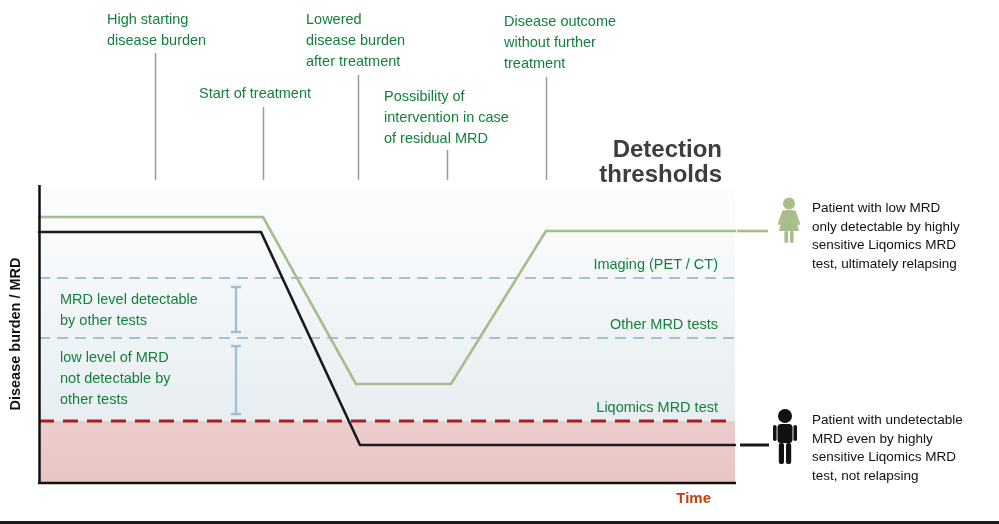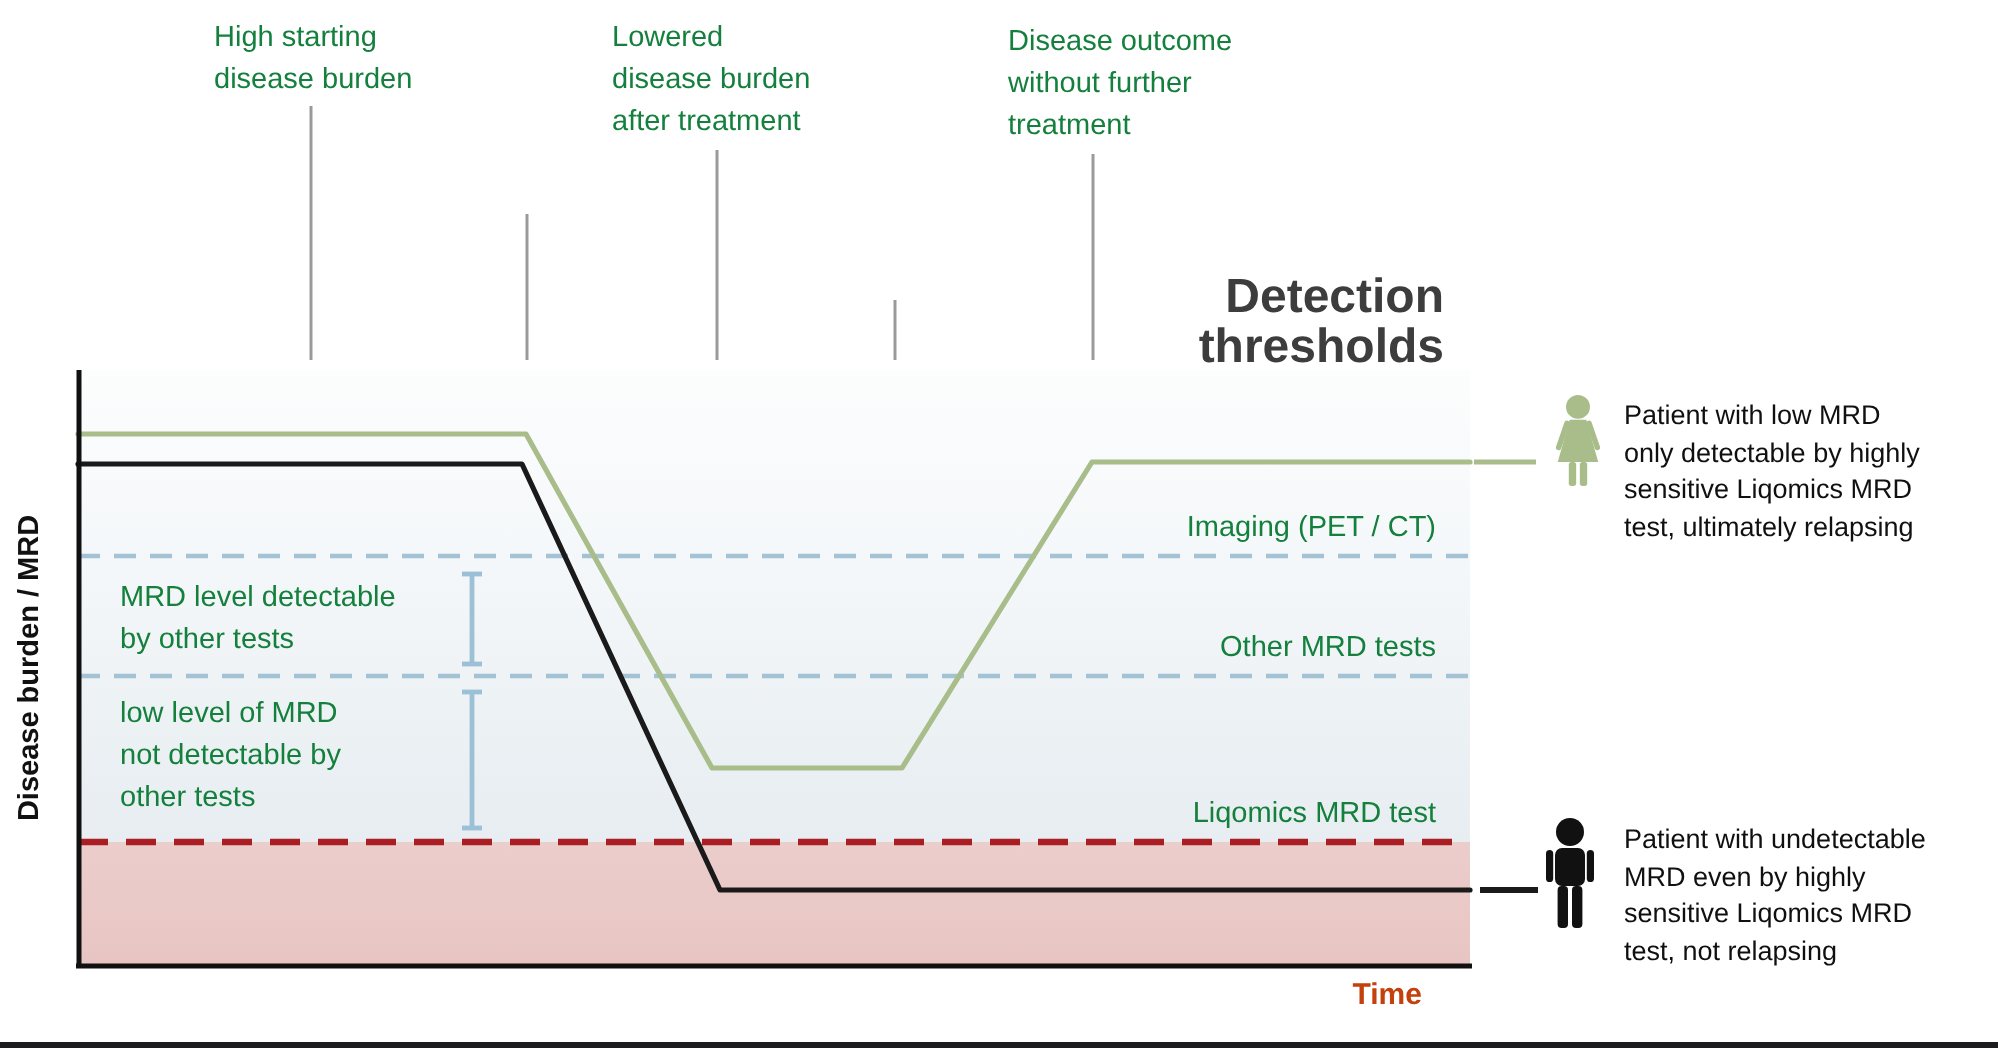--- a/index.html
+++ b/index.html
@@ -75,23 +75,27 @@
       <rect x="-7.5" y="16" width="15" height="19" rx="3.5"></rect>
       <rect x="-12" y="17" width="3.6" height="16" rx="1.8"></rect>
       <rect x="8.4" y="17" width="3.6" height="16" rx="1.8"></rect>
       <rect x="-6.2" y="35" width="5.2" height="21" rx="2"></rect>
       <rect x="1" y="35" width="5.2" height="21" rx="2"></rect>
     </g>
   </svg>
 
   <div class="txt ann" style="left:107px;top:9px;">High starting
 disease burden</div>
+  <div class="txt ann" style="left:199px;top:83px;">Start of treatment</div>
   <div class="txt ann" style="left:306px;top:9px;">Lowered
 disease burden
 after treatment</div>
+  <div class="txt ann" style="left:384px;top:86px;">Possibility of
+intervention in case
+of residual MRD</div>
   <div class="txt ann" style="left:504px;top:11px;">Disease outcome
 without further
 treatment</div>
 
   <div class="txt heading" style="right:277px;top:136px;">Detection
 thresholds</div>
 
   <div class="txt thr-label" style="right:281px;top:256px;">Imaging (PET / CT)</div>
   <div class="txt thr-label" style="right:281px;top:316px;">Other MRD tests</div>
   <div class="txt thr-label" style="right:281px;top:399px;">Liqomics MRD test</div>

